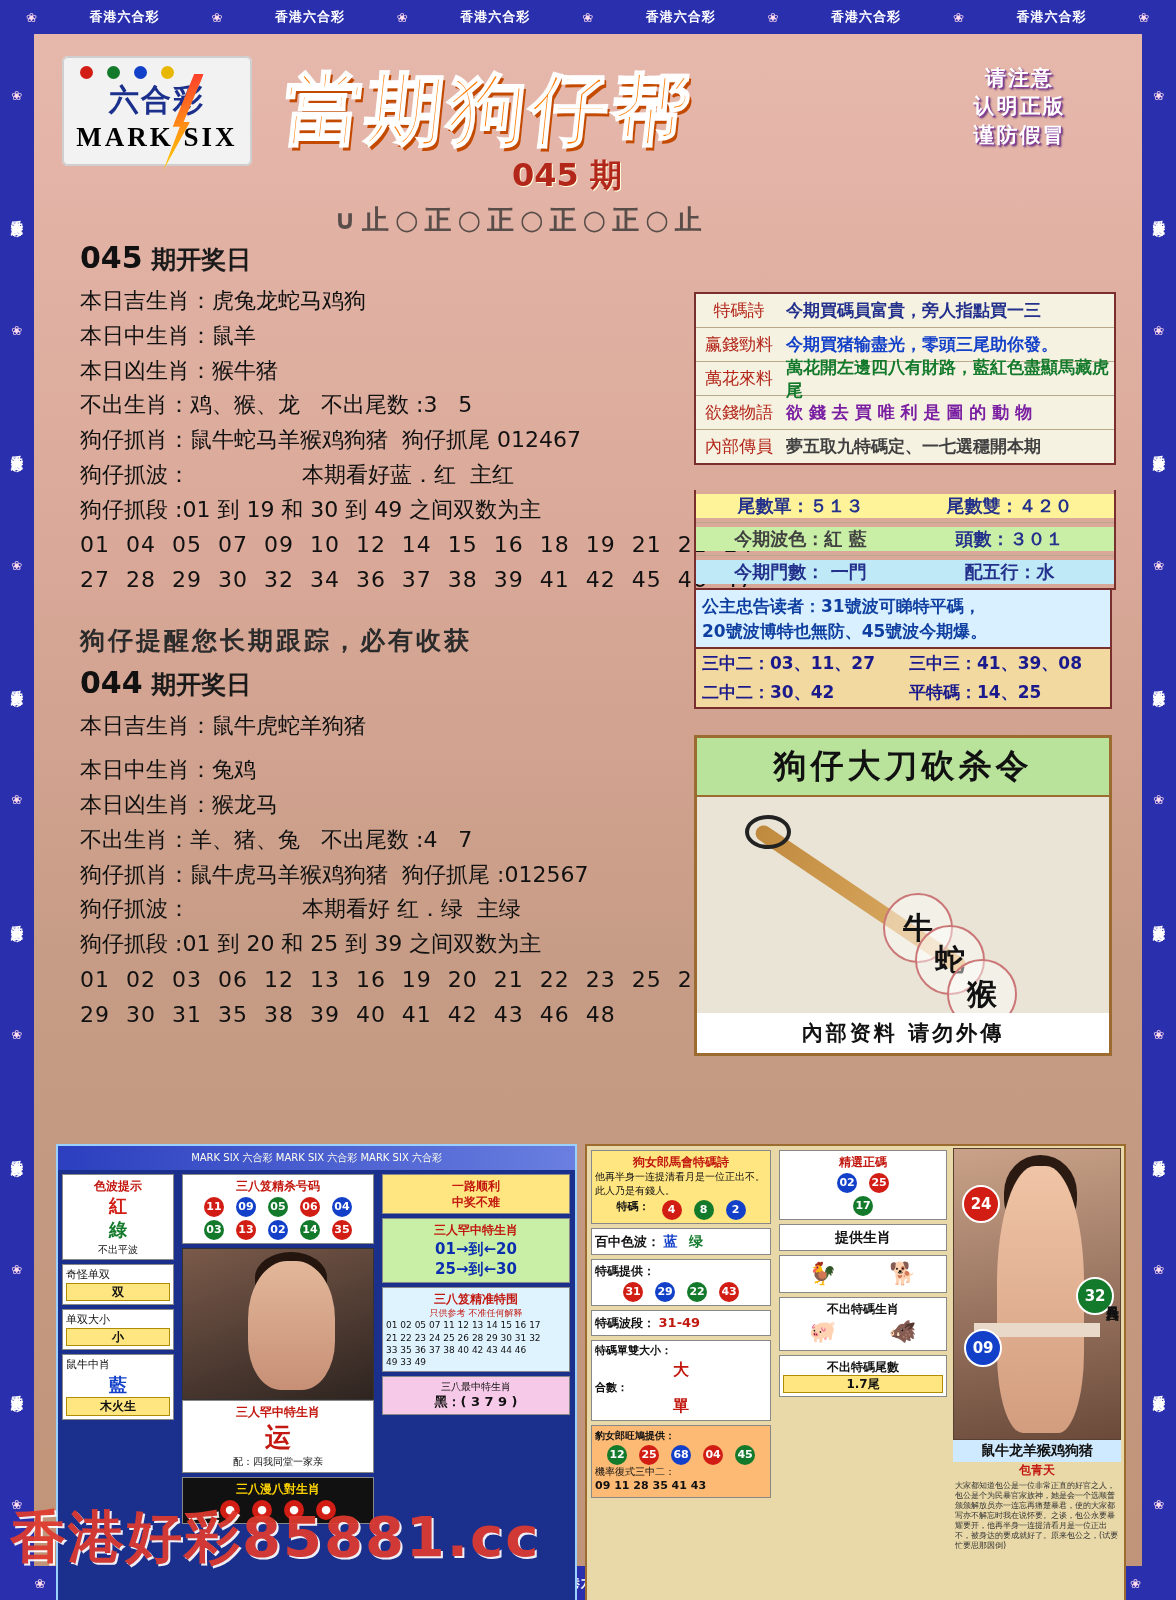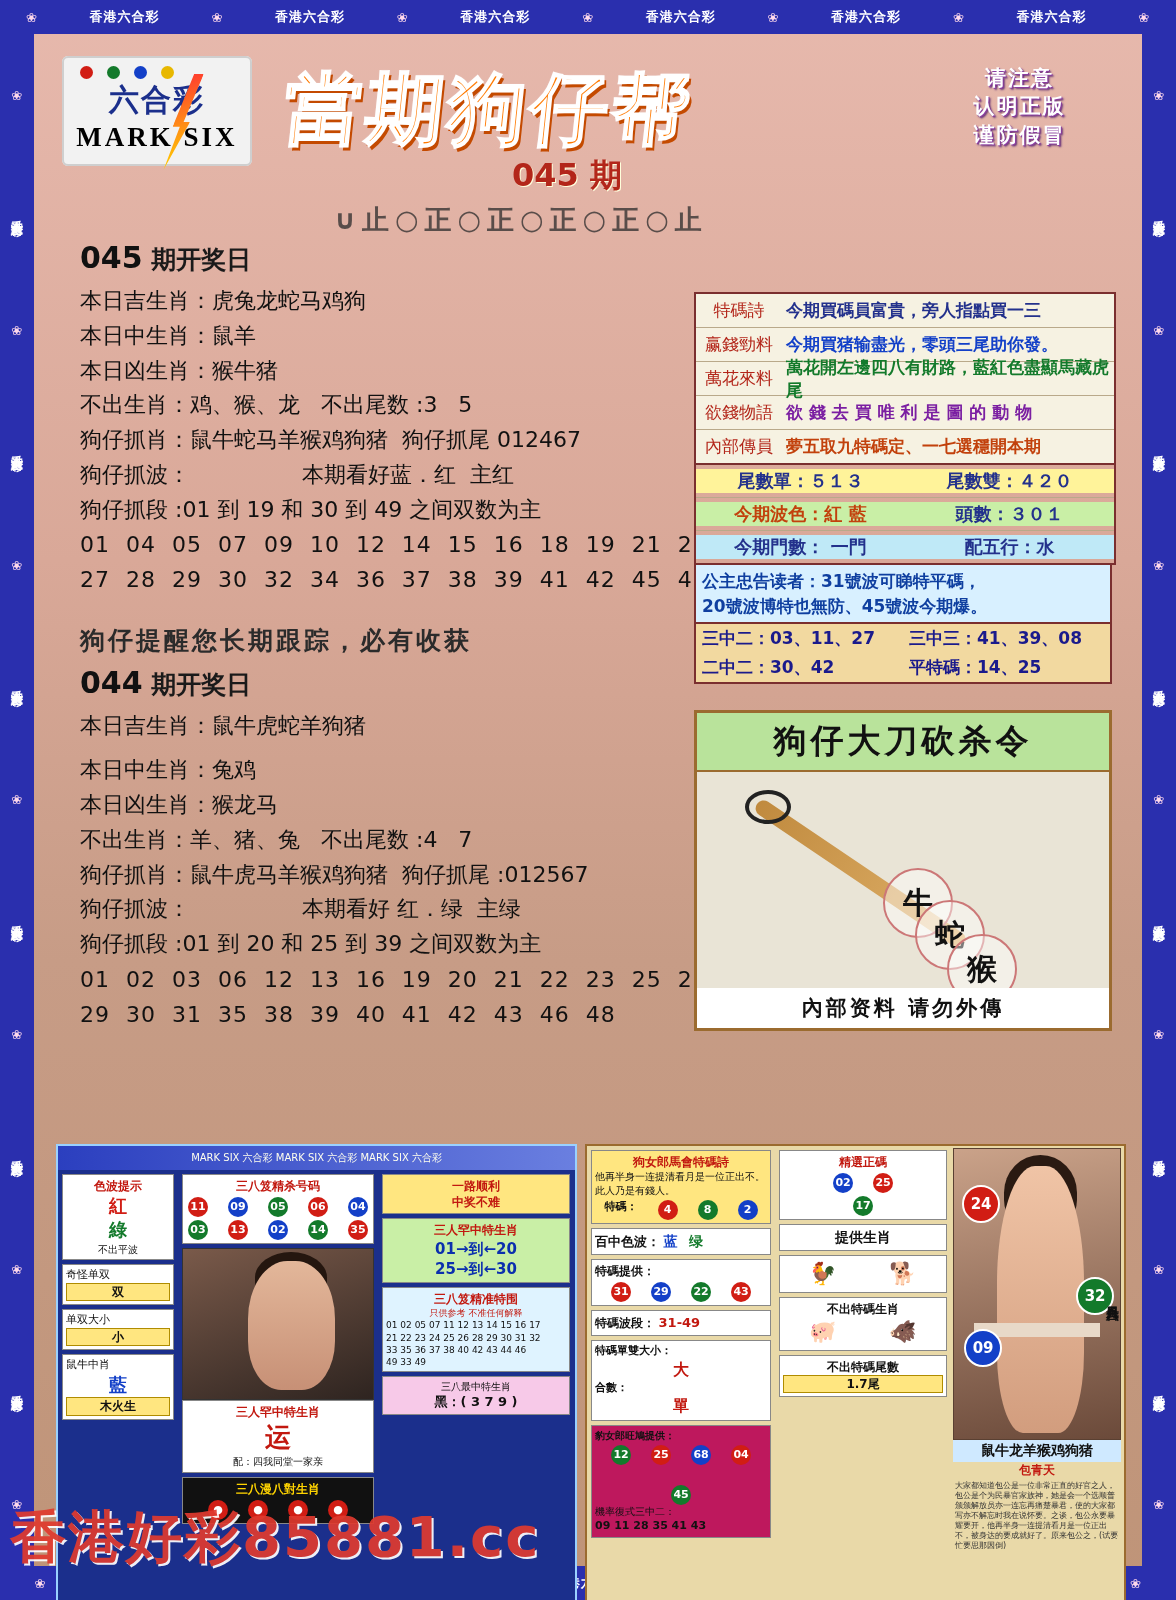--- a/index.html
+++ b/index.html
@@ -121,25 +121,25 @@
   .poem .line{
     display:flex;border-bottom:1px solid #b9a98a;height:33px;align-items:center;
   }
   .poem .line:last-child{border-bottom:none;}
   .poem .lab{
     width:86px;flex:none;text-align:center;font-size:17px;font-weight:normal;color:#b3261a;
   }
   .poem .val{
     flex:1;font-size:17px;font-weight:bold;padding-left:4px;
   }
-  .c-red{color:#c2410c;} .c-blue{color:#1340c8;} .c-green{color:#137a2b;}
+  .c-red{color:#404040;} .c-blue{color:#1340c8;} .c-green{color:#137a2b;}
   .c-purple{color:#7b1fa2;} .c-dark{color:#23318c;}
 
   
-  .stats{width:418px;border:2px solid #7a2f2f;border-top:none;}
+  .stats{width:418px;border:2px solid #7a2f2f;border-top:none;margin-top:25px;}
   .srow{display:flex;height:32px;align-items:center;border-bottom:1px solid #b9a98a;}
   .srow:last-child{border-bottom:none;}
   .s-cell{flex:1;text-align:center;font-size:18px;font-weight:bold;}
   .bg-y{background:#fff39a;} .bg-g{background:#c9efa6;} .bg-c{background:#bfe9f7;}
   .warn{
     width:418px;border:2px solid #7a2f2f;border-top:none;background:#d8f0ff;
     padding:4px 6px;box-sizing:border-box;
   }
   .warn div{font-size:17px;font-weight:bold;color:#0f3fa0;line-height:1.45;}
   .hit{
@@ -188,21 +188,21 @@
   .pa-top{height:24px;background:linear-gradient(90deg,#2b3fbf,#6a7fe0);color:#ffe;font-size:10px;display:flex;align-items:center;justify-content:space-around;}
   .pa-body{display:flex;height:356px;}
   .pa-c1{width:120px;padding:4px;box-sizing:border-box;background:#1b2f8c;}
   .pa-c2{width:200px;padding:4px;box-sizing:border-box;}
   .pa-c3{width:196px;padding:4px;box-sizing:border-box;}
   .mini{
     background:#fff;border:1px solid #888;margin-bottom:4px;padding:3px;box-sizing:border-box;
     font-size:11px;color:#111;line-height:1.35;
   }
   .mini .t{font-weight:bold;color:#c2180f;text-align:center;font-size:12px;}
-  .balls{display:flex;flex-wrap:wrap;gap:20px;justify-content:center;margin-top:3px;}
+  .balls{display:flex;flex-wrap:wrap;gap:12px;justify-content:center;margin-top:3px;}
   .ball{width:20px;height:20px;border-radius:50%;color:#fff;font-size:11px;font-weight:bold;display:flex;align-items:center;justify-content:center;}
   .b-red{background:#d11d14;} .b-blue{background:#1340c8;} .b-green{background:#137a2b;}
   .photo{
     background:linear-gradient(160deg,#7a5a4a,#2e2420);
     border:1px solid #333;height:150px;position:relative;overflow:hidden;
   }
   .photo .skin{
     position:absolute;left:34%;top:8%;width:46%;height:86%;
     background:linear-gradient(180deg,#e3b79a,#c79076);
     border-radius:45% 45% 38% 38%;
@@ -581,21 +581,21 @@
             <span style="font-size:13px;font-weight:bold;color:#c2180f">31-49</span>
           </div>
 
           <div class="mini">
             <div style="font-size:11px;font-weight:bold">特碼單雙大小：</div>
             <div style="text-align:center;font-size:16px;font-weight:bold;color:#c2180f">大</div>
             <div style="font-size:11px;font-weight:bold">合數：</div>
             <div style="text-align:center;font-size:16px;font-weight:bold;color:#c2180f">單</div>
           </div>
 
-          <div class="mini" style="background:#be185d">
+          <div class="mini" style="background:#fdba74">
             <div style="font-size:10px;font-weight:bold">豹女郎旺鳩提供：</div>
             <div class="balls">
               <span class="ball b-green">12</span>
               <span class="ball b-red">25</span>
               <span class="ball b-blue">68</span>
               <span class="ball b-red">04</span>
               <span class="ball b-green">45</span>
             </div>
             <div style="font-size:10px">機率復式三中二：</div>
             <div style="font-size:11px;font-weight:bold">09 11 28 35 41 43</div>

